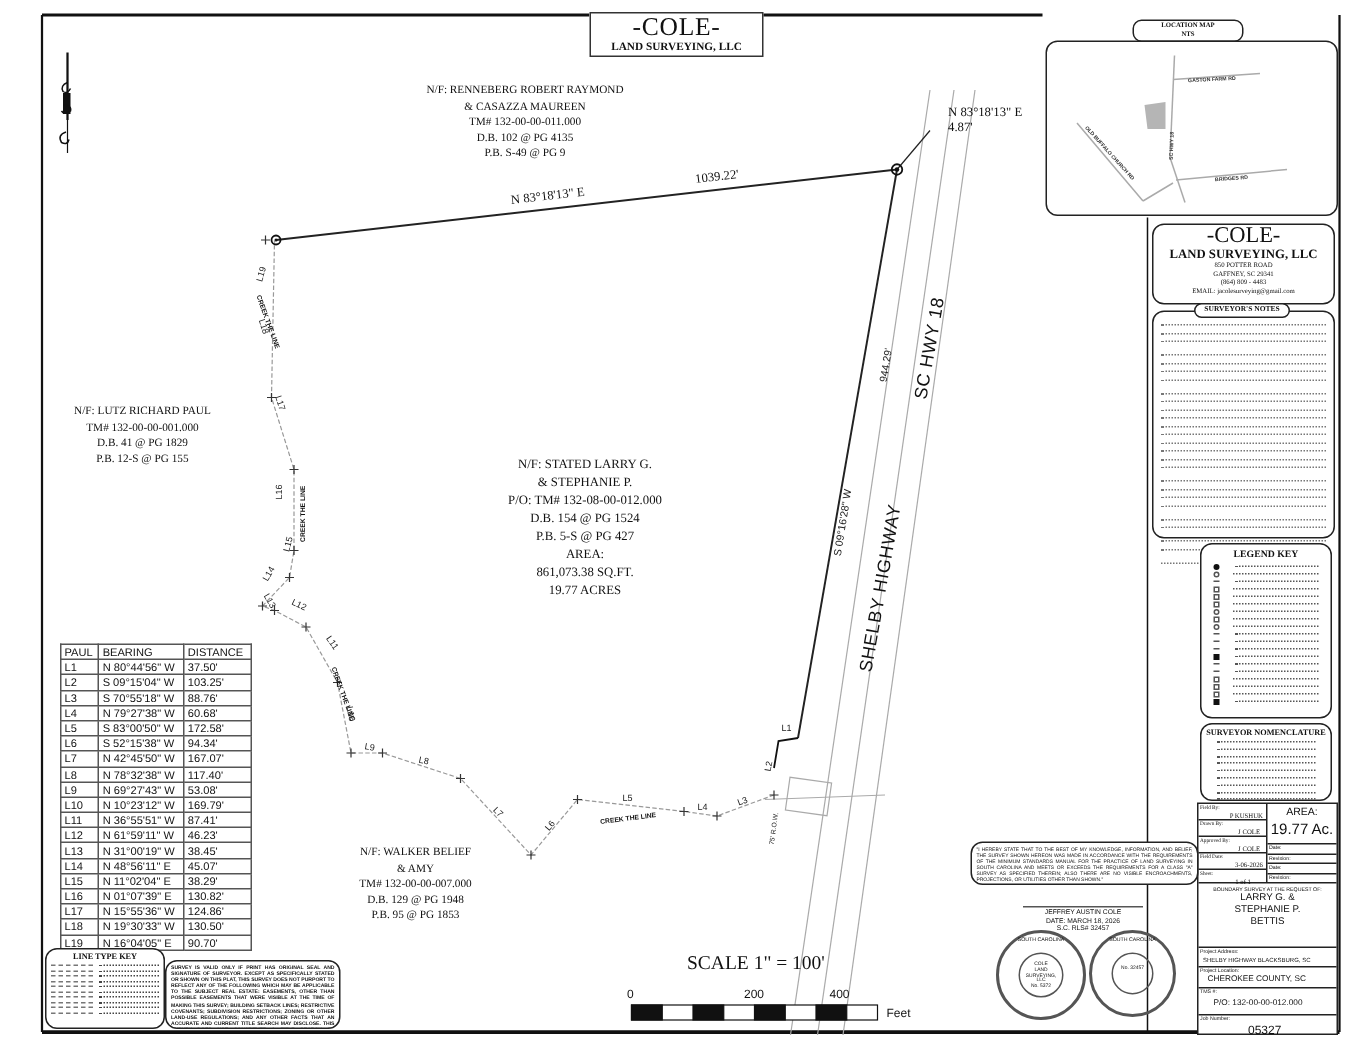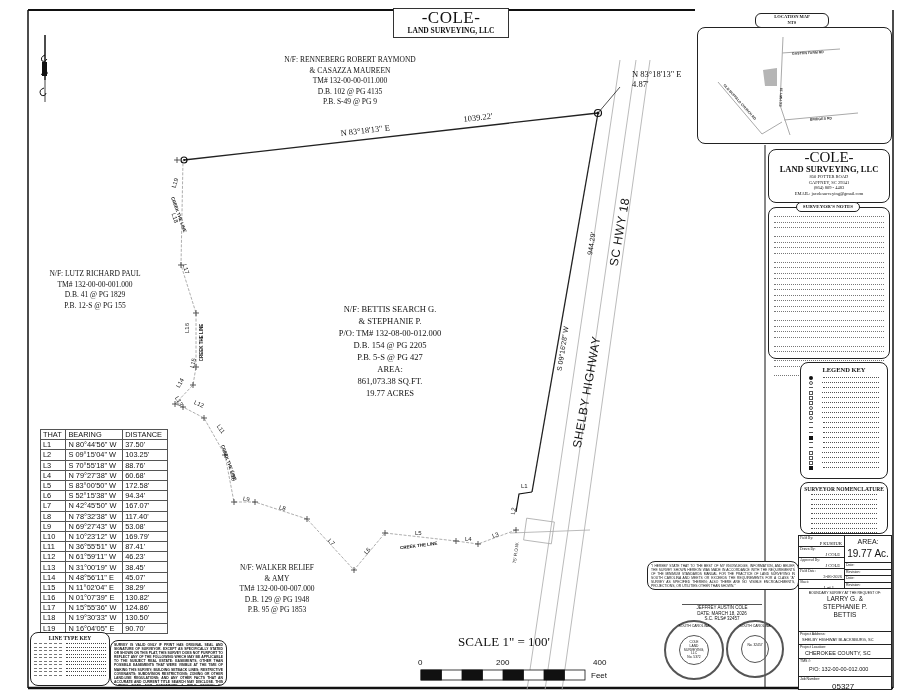--- a/index.html
+++ b/index.html
@@ -122,24 +122,24 @@
 
 <div class="abs owner" style="left:227px;top:563px;width:100px;">
   <div>N/F:  WALKER BELIEF</div>
   <div>&amp; AMY</div>
   <div>TM# 132-00-00-007.000</div>
   <div>D.B. 129 @ PG 1948</div>
   <div>P.B. 95 @ PG 1853</div>
 </div>
 
 <div class="abs main-owner" style="left:320px;top:303px;width:140px;">
-  <div>N/F:  BETTIS SEARCH G.</div>
+  <div>N/F:  STATED LARRY G.</div>
   <div>&amp; STEPHANIE P.</div>
   <div>P/O: TM# 132-08-00-012.000</div>
-  <div>D.B. 154 @ PG 2205</div>
+  <div>D.B. 154 @ PG 1524</div>
   <div>P.B. 5-S @ PG 427</div>
   <div>AREA:</div>
   <div>861,073.38 SQ.FT.</div>
   <div>19.77 ACRES</div>
 </div>
 
 <div class="abs bearing-note" style="left:340px;top:128px;transform:rotate(-6.5deg);transform-origin:left top;width:200px;">
   <span>N 83°18'13" E</span>
   <span style="margin-left:72px">1039.22'</span>
 </div>
@@ -175,21 +175,21 @@
 <div class="abs line-label" style="left:175px;top:380px;transform:rotate(-60deg);">L14</div>
 <div class="abs line-label" style="left:188px;top:360px;transform:rotate(-75deg);">L15</div>
 <div class="abs line-label" style="left:182px;top:325px;transform:rotate(-90deg);">L16</div>
 <div class="abs line-label" style="left:181px;top:266px;transform:rotate(72deg);">L17</div>
 <div class="abs line-label" style="left:170px;top:215px;transform:rotate(72deg);">L18</div>
 <div class="abs line-label" style="left:170px;top:180px;transform:rotate(-74deg);">L19</div>
 
 <table class="abs lt" style="left:40px;top:429px;width:128px;">
   <thead>
     <tr>
-      <th>THAT</th>
+      <th>PAUL</th>
       <th>BEARING</th>
       <th>DISTANCE</th>
     </tr>
   </thead>
   <tbody>
     <tr>
         <td>L1</td>
         <td>N  80°44'56"  W</td>
         <td>37.50'</td>
       </tr>
@@ -513,21 +513,21 @@
 <div class="abs" style="left:726px;top:620px;width:58px;height:58px;border:2px solid #555;border-radius:50%;box-sizing:border-box;">
   <div style="position:absolute;left:13px;top:13px;width:28px;height:28px;border:1px solid #555;border-radius:50%;font-family:'Liberation Sans',sans-serif;font-size:3.3px;line-height:4px;text-align:center;padding-top:7px;box-sizing:border-box;">
     <div>No. 32457</div>
   </div>
   <div style="position:absolute;left:0;top:2px;width:100%;text-align:center;font-family:'Liberation Sans',sans-serif;font-size:3.5px;">SOUTH CAROLINA</div>
 </div>
 
 <div class="abs scale" style="left:458px;top:634px;">SCALE 1" = 100'</div>
 <div class="abs sc-lbl" style="left:418px;top:658px;">0</div>
 <div class="abs sc-lbl" style="left:496px;top:658px;">200</div>
-<div class="abs sc-lbl" style="left:593px;top:658px;">400</div>
+<div class="abs sc-lbl" style="left:553px;top:658px;">400</div>
 <div class="abs sc-lbl" style="left:591px;top:671px;">Feet</div>
 
 <div class="abs panel" style="left:30px;top:632px;width:78px;height:52px;">
   <div style="text-align:center;font-size:5.5px;font-weight:bold;margin-top:2px;">LINE TYPE KEY</div>
   <div style="margin:1px 3px;">
     <div style="display:flex;align-items:center;height:3.5px;">
         <span style="width:28px;border-top:1px dashed #777;margin-right:4px;"></span>
         <span style="flex:1;border-top:1px dotted #444;"></span>
       </div>
     <div style="display:flex;align-items:center;height:3.5px;">

